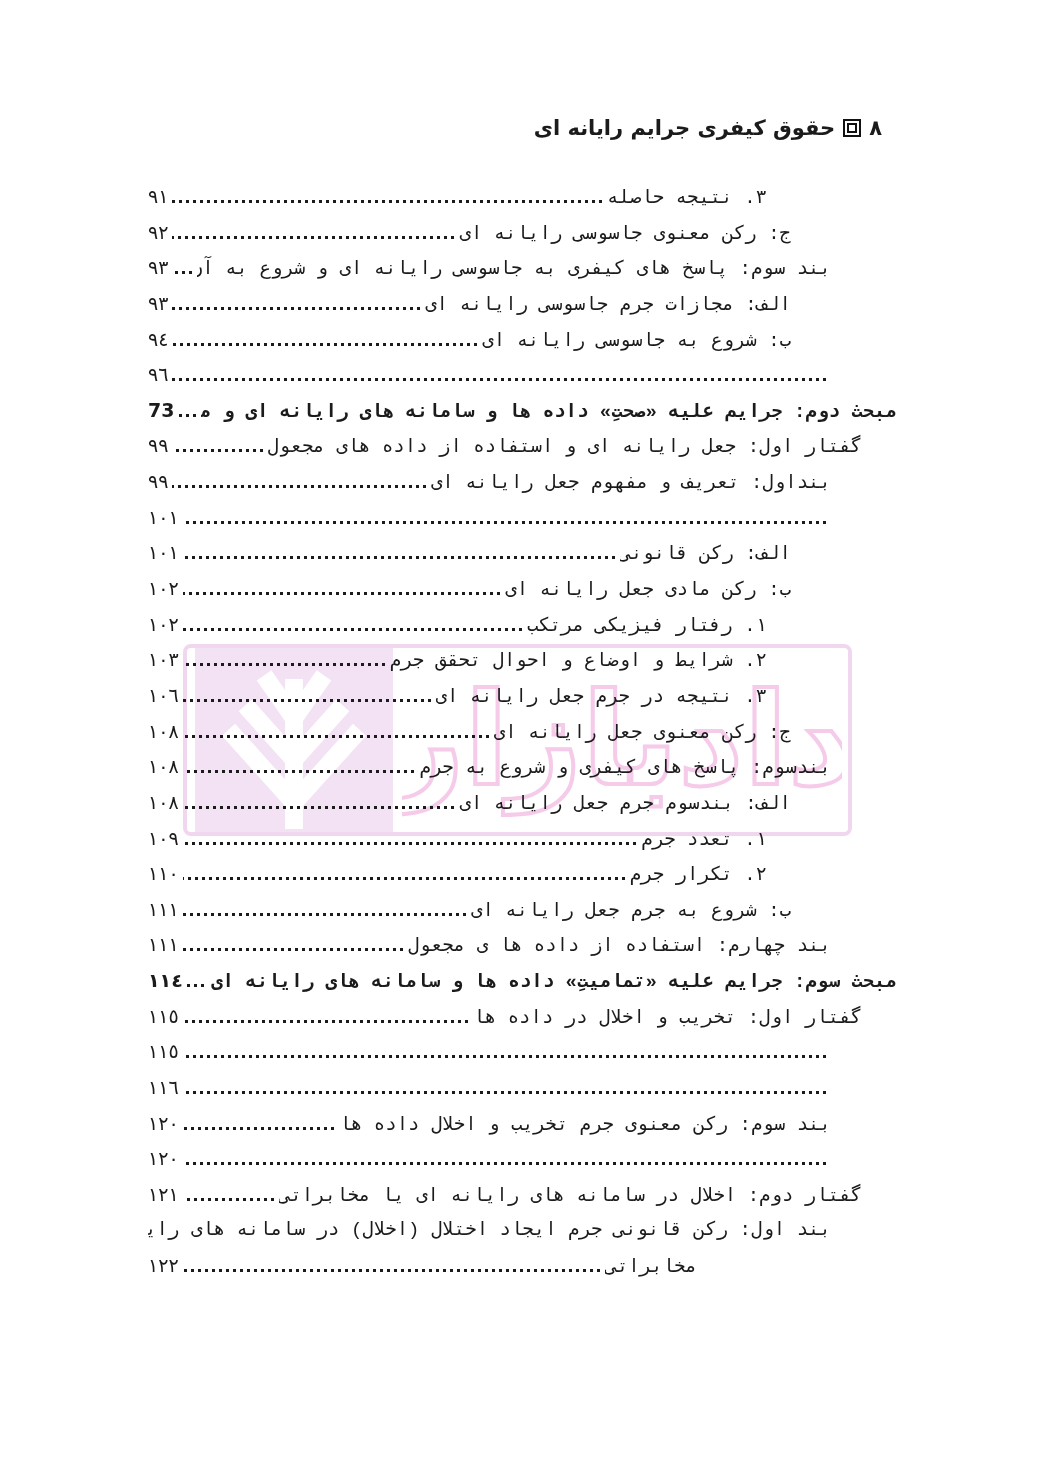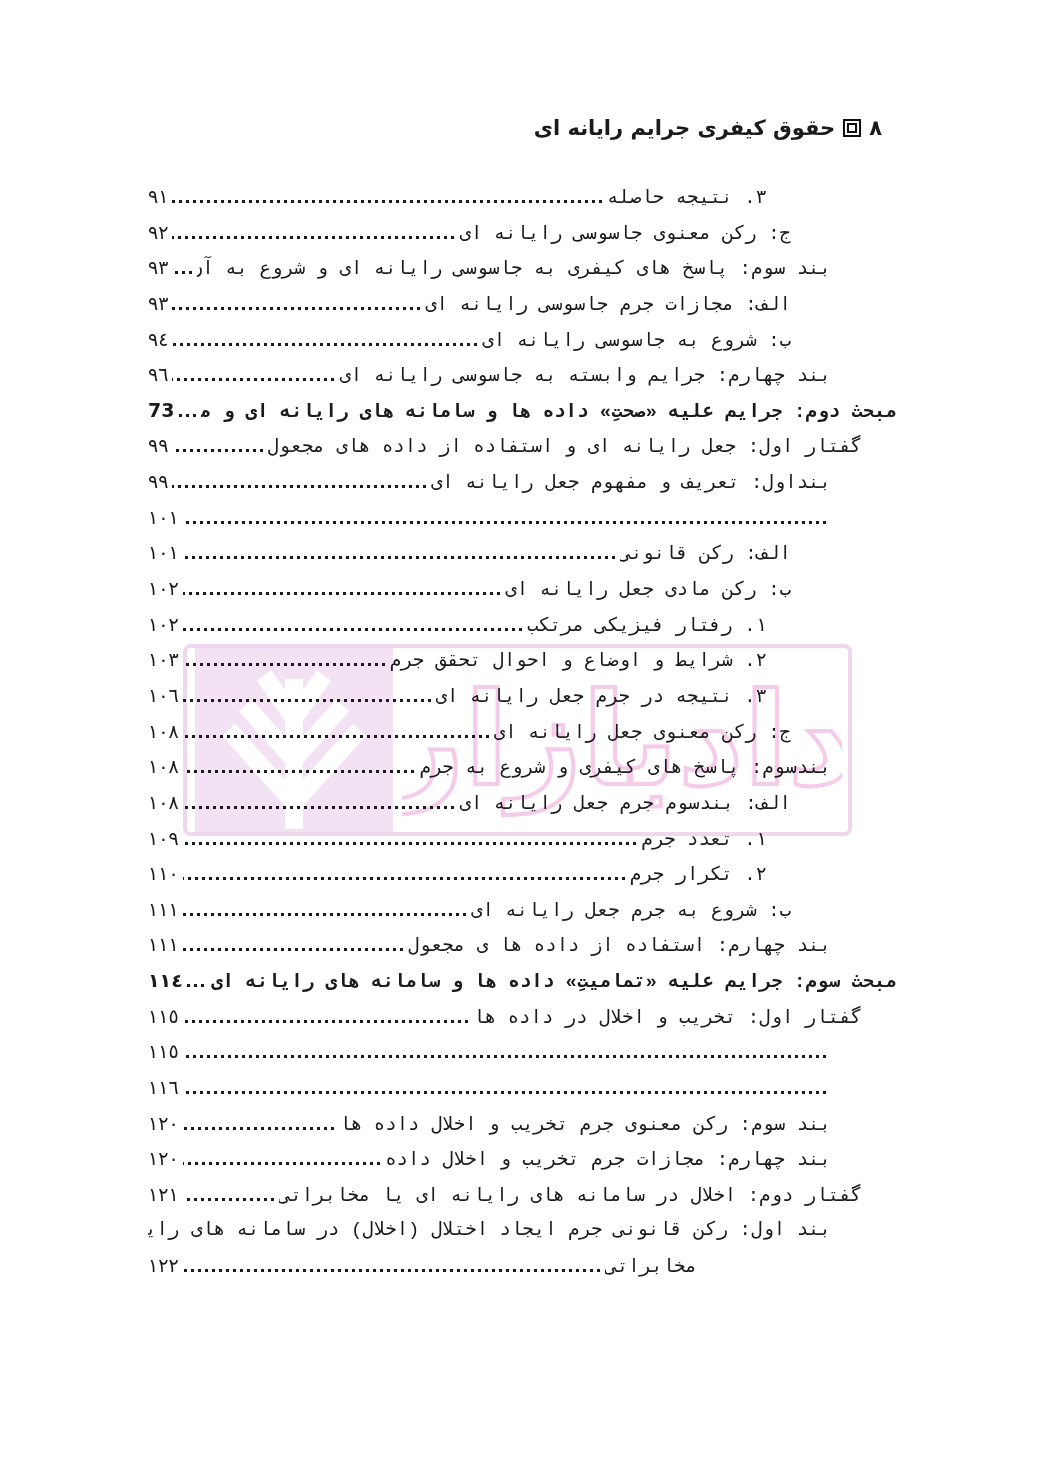--- a/index.html
+++ b/index.html
@@ -125,21 +125,20 @@
     <span class="entry">الف: مجازات جرم جاسوسی رایانه ای</span>
     <span class="leader"></span>
     <span class="pagenum">٩٣</span>
   </div>
       <div class="toc-row lvl-letter">
     <span class="entry">ب: شروع به جاسوسی رایانه ای</span>
     <span class="leader"></span>
     <span class="pagenum">٩٤</span>
   </div>
       <div class="toc-row lvl-clause">
-    <span class="entry">بند چهارم: جرایم وابسته به جاسوسی رایانه ای</span>
     <span class="leader"></span>
     <span class="pagenum">٩٦</span>
   </div>
       <div class="toc-row lvl-section bold">
     <span class="entry">مبحث دوم: جرایم علیه «صحتِ» داده ها و سامانه های رایانه ای و مخابراتی</span>
     <span class="leader"></span>
     <span class="pagenum">73</span>
   </div>
       <div class="toc-row lvl-chapter">
     <span class="entry">گفتار اول: جعل رایانه ای و استفاده از داده های مجعول</span>
@@ -232,21 +231,20 @@
       <div class="toc-row lvl-clause">
     <span class="leader"></span>
     <span class="pagenum">١١٦</span>
   </div>
       <div class="toc-row lvl-clause">
     <span class="entry">بند سوم: رکن معنوی جرم تخریب و اخلال داده ها</span>
     <span class="leader"></span>
     <span class="pagenum">١٢٠</span>
   </div>
       <div class="toc-row lvl-clause">
-    <span class="entry">بند چهارم: مجازات جرم تخریب و اخلال داده</span>
     <span class="leader"></span>
     <span class="pagenum">١٢٠</span>
   </div>
       <div class="toc-row lvl-chapter">
     <span class="entry">گفتار دوم: اخلال در سامانه های رایانه ای یا مخابراتی</span>
     <span class="leader"></span>
     <span class="pagenum">١٢١</span>
   </div>
       <div class="toc-row lvl-clause">
     <span class="entry">بند اول: رکن قانونی جرم ایجاد اختلال (اخلال) در سامانه های رایانه ای و</span>

